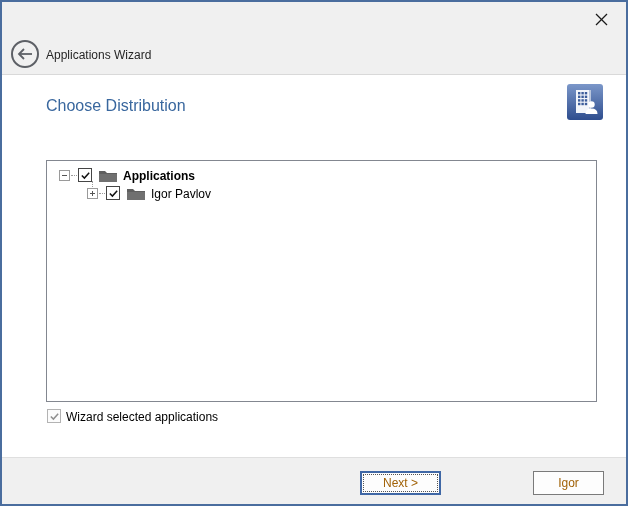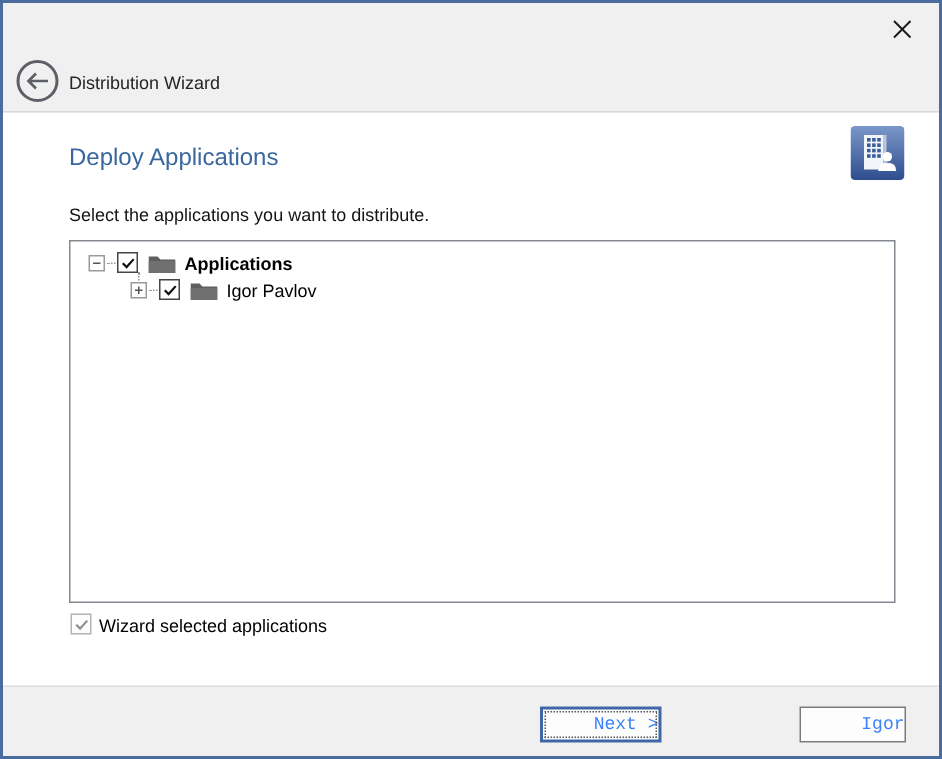--- a/index.html
+++ b/index.html
@@ -64,22 +64,22 @@
   }
   .deploy-label { position:absolute; left:19px; top:1px; font-size:12px; color:#000; white-space:nowrap; }
 
   
   .footer {
     position:absolute; left:0; top:455px; width:624px; height:47px;
     background:#f0f0f0; border-top:1px solid #dfdfdf;
   }
   .btn {
     position:absolute; top:13px; height:24px; background:#fdfdfd;
-    border:1px solid #7a7a7a; font-family:Liberation Mono, monospace;
-    font-size:12px; color:#3b82f6; text-align:right; line-height:21px; cursor:pointer;
+    border:1px solid #7a7a7a; font-family:Liberation Sans, sans-serif;
+    font-size:12px; color:#a16207; text-align:center; line-height:21px; cursor:pointer;
   }
   .btn-next {
     left:358px; width:81px; border:2px solid #3f67a5;
     outline:1px dotted #555; outline-offset:-4px;
   }
   .btn-cancel { left:450px; width:71px; }
   .btn-help  { left:531px; width:71px; }
 
   svg { display:block; }
 </style>
@@ -94,25 +94,25 @@
         <line x1="1" y1="1" x2="12" y2="12" stroke="#1a1a1a" stroke-width="1.3"></line>
         <line x1="12" y1="1" x2="1" y2="12" stroke="#1a1a1a" stroke-width="1.3"></line>
       </svg>
     </div>
     <div class="back-btn">
       <svg width="18" height="14" viewBox="0 0 18 14">
         <line x1="16" y1="7" x2="3" y2="7" stroke="#5d6066" stroke-width="1.8"></line>
         <polyline points="8,2 3,7 8,12" fill="none" stroke="#5d6066" stroke-width="1.8"></polyline>
       </svg>
     </div>
-    <div class="header-title">Distribution Wizard</div>
+    <div class="header-title">Applications Wizard</div>
   </div>
 
   <div class="content">
-    <div class="page-heading">Deploy Applications</div>
+    <div class="page-heading">Choose Distribution</div>
 
     <div class="wizard-icon">
       <svg width="36" height="36" viewBox="0 0 36 36">
         <defs>
           <linearGradient id="bggrad" x1="0" y1="0" x2="0" y2="1">
             <stop offset="0" stop-color="#7b97c9"></stop>
             <stop offset="1" stop-color="#2e4d8e"></stop>
           </linearGradient>
         </defs>
         <rect x="0" y="0" width="36" height="36" rx="3" fill="url(#bggrad)"></rect>
@@ -130,21 +130,20 @@
             <rect x="17.8" y="15.2" width="2.4" height="2.4"></rect>
           <rect x="11" y="18.8" width="2.4" height="2.4"></rect>
             <rect x="14.4" y="18.8" width="2.4" height="2.4"></rect>
             <rect x="17.8" y="18.8" width="2.4" height="2.4"></rect>
         </g>
         <circle cx="24.5" cy="20.5" r="3.2" fill="#fff"></circle>
         <path d="M18.5 30 q0 -5.5 6 -5.5 q6 0 6 5.5 z" fill="#fff"></path>
       </svg>
     </div>
 
-    <div class="instruction">Select the applications you want to distribute.</div>
 
     <div class="tree-panel">
 
       <div class="tree-row" style="top:6px;font-weight:bold;">
         <div class="expander" style="left:12px;">
           <span class="h"></span>
         </div>
         <div class="hdots" style="left:24px;"></div>
         <div class="cbx" style="left:31px;">
           <svg width="11" height="11" viewBox="0 0 12 12">

